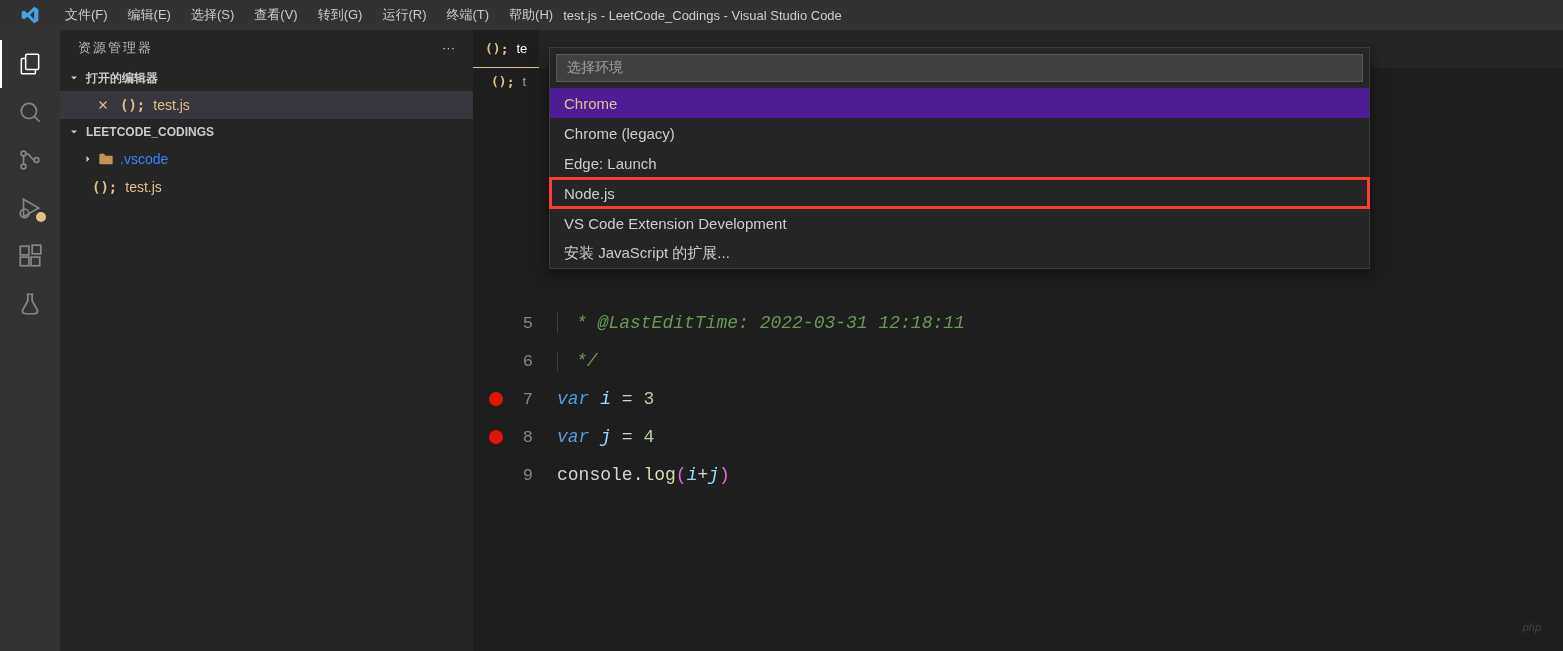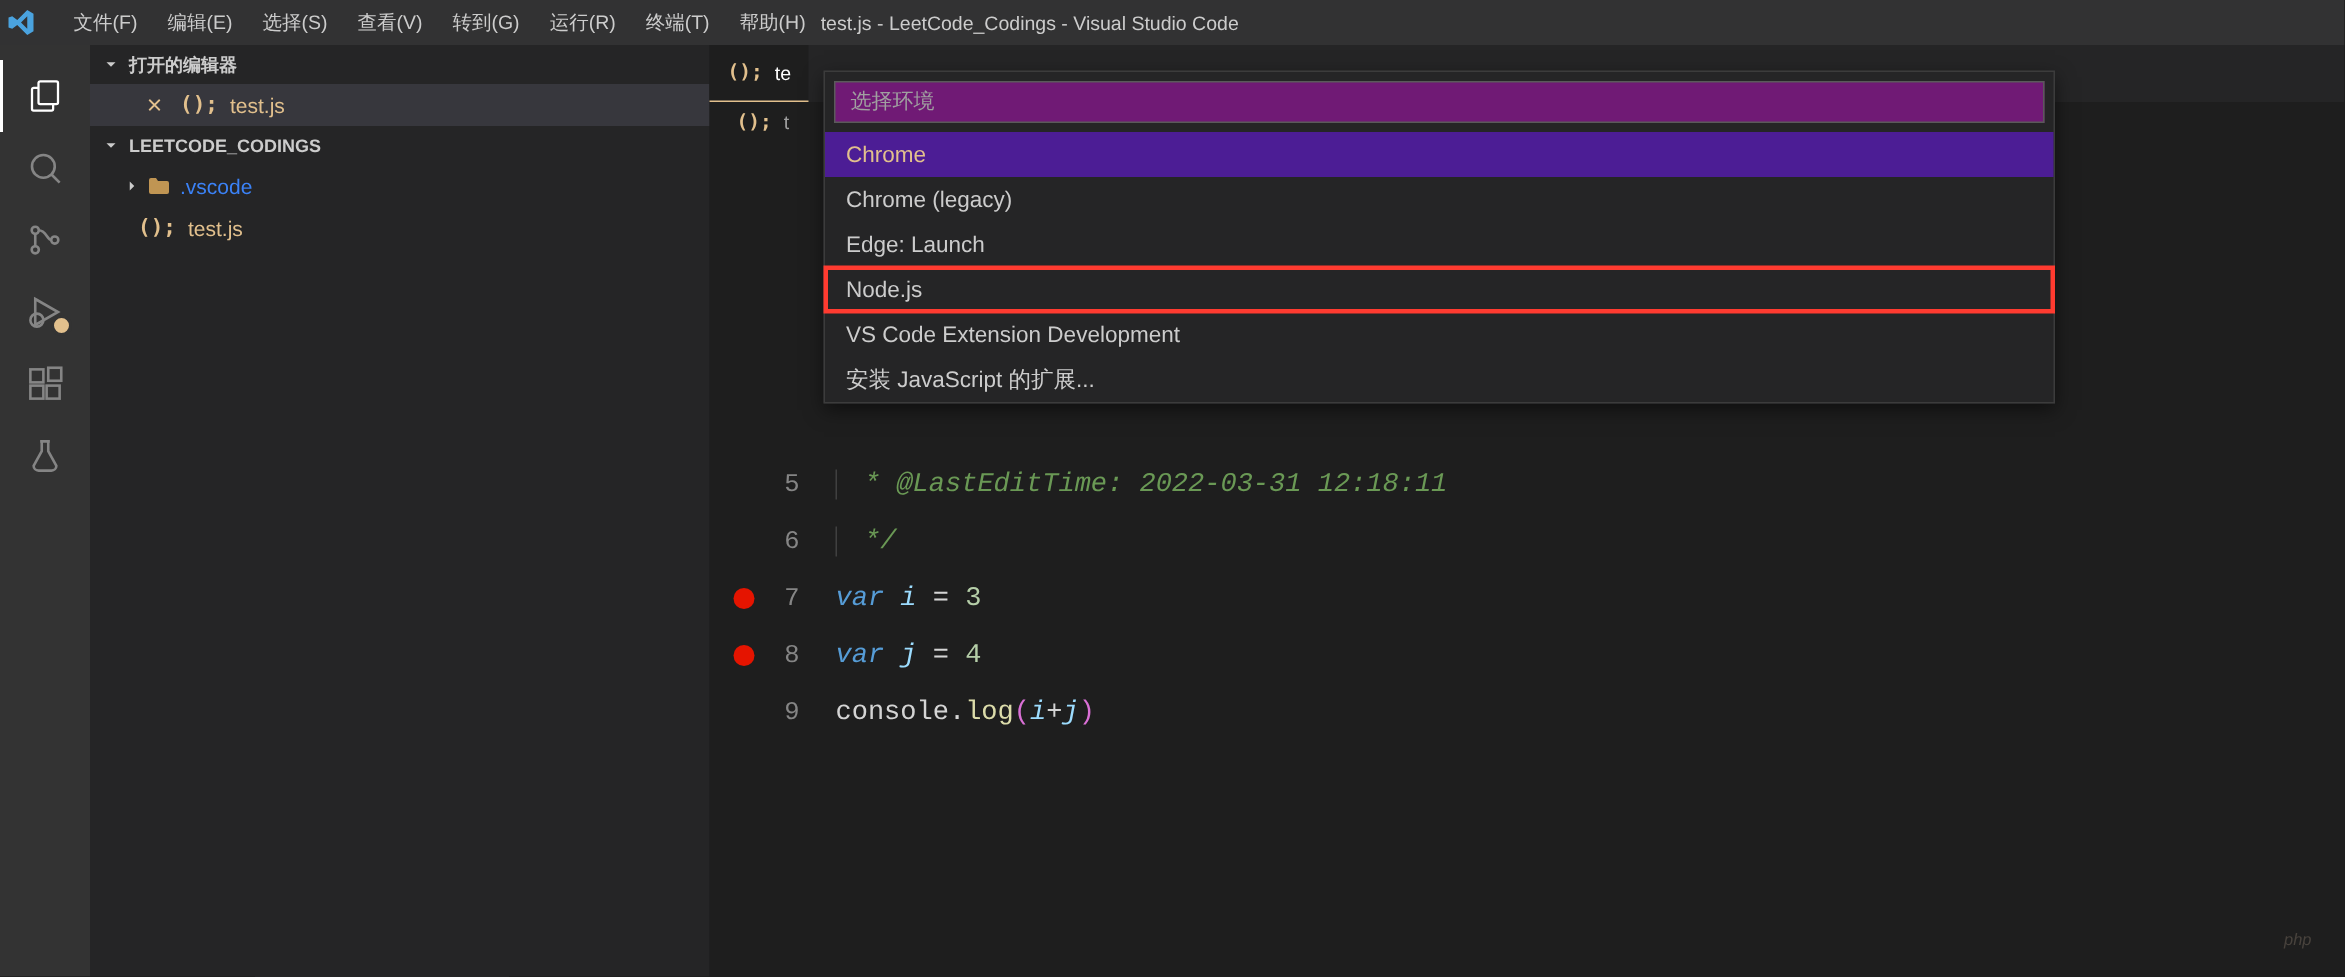--- a/index.html
+++ b/index.html
@@ -6,21 +6,21 @@
 body {
   width: 1563px; height: 651px;
   background: #1e1e1e;
   font-family: "Segoe UI", "Microsoft YaHei", sans-serif;
   font-size: 13px; color: #cccccc;
   overflow: hidden; position: relative;
 }
 .titlebar {
   height: 30px; background: #323233;
   display: flex; align-items: center;
-  padding-left: 4px;
+  padding-left: 20px;
 }
 .titlebar .logo { width: 35px; display:flex; align-items:center; }
 .menubar { display: flex; }
 .menubar .menu-item {
   padding: 4px 10px; color: #cccccc; cursor: pointer;
 }
 .window-title {
   flex: 1; text-align: left; color: #cccccc;
   padding-right: 200px;
 }
@@ -129,21 +129,21 @@
 .tok-paren { color: #da70d6; font-style: normal; }
 .tok-plain { color: #d4d4d4; font-style: normal; }
 .dropdown-overlay {
   position: absolute; top: 47px; left: 549px; width: 821px;
   background: #252526; z-index: 100;
   border: 1px solid #3c3c3c;
   box-shadow: 0 4px 12px rgba(0,0,0,0.5);
 }
 .dropdown-input {
   margin: 6px; height: 28px;
-  background: #701a75; border: 1px solid #5a5a5a;
+  background: #404040; border: 1px solid #5a5a5a;
   color: #cccccc; padding: 0 10px; font-size: 14px;
   display: flex; align-items: center;
 }
 .dropdown-input .placeholder { color: #a0a0a0; }
 .dropdown-list { }
 .dropdown-item {
   height: 30px; display: flex; align-items: center;
   padding-left: 14px; font-size: 15px; color: #cccccc;
 }
 .dropdown-item.focused {
@@ -219,20 +219,24 @@
         </svg>
     </div>
     <div class="act-icon">
       <svg width="26" height="26" viewBox="0 0 24 24" stroke="#858585" stroke-width="1.6" fill="none">
           <path d="M9 3h6M10 3v6l-5 9a3 3 0 0 0 3 3h8a3 3 0 0 0 3-3l-5-9V3"></path>
         </svg>
     </div>
   </div>
 
   <div class="sidebar">
+    <div class="sidebar-header">
+      <span class="title">资源管理器</span>
+      <span class="dots">···</span>
+    </div>
     <div class="section-header">
       <span class="chev">
         <svg width="12" height="12" viewBox="0 0 16 16">
             <path fill="#cccccc" d="M4 6l4 4 4-4z"></path>
           </svg>
       </span>
       <span>打开的编辑器</span>
     </div>
     <div class="tree-row indent active">
       <span class="close-x">

